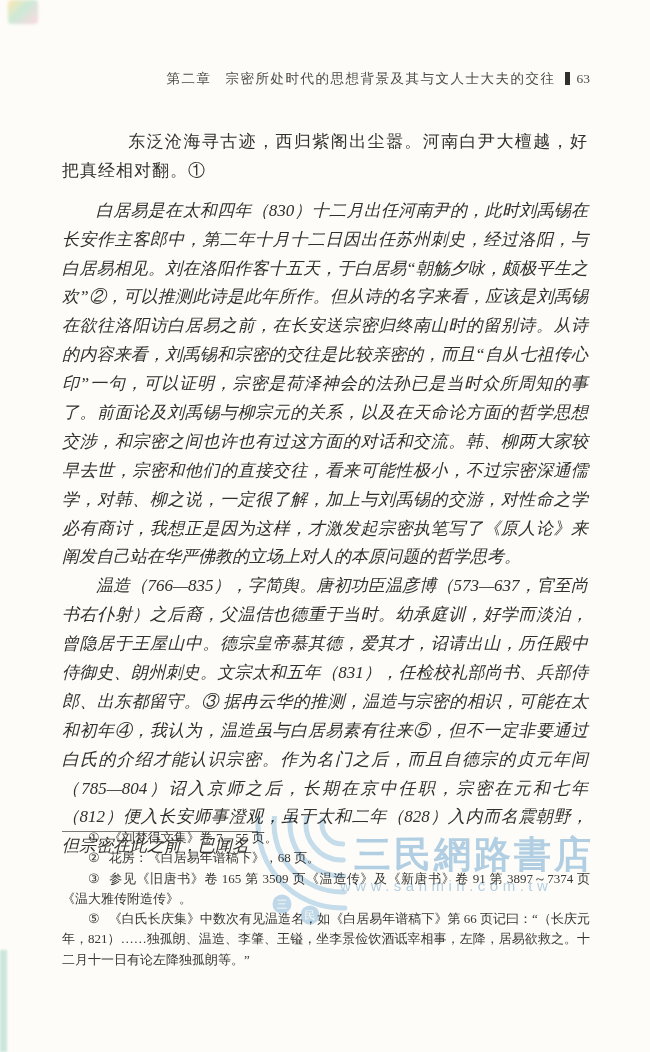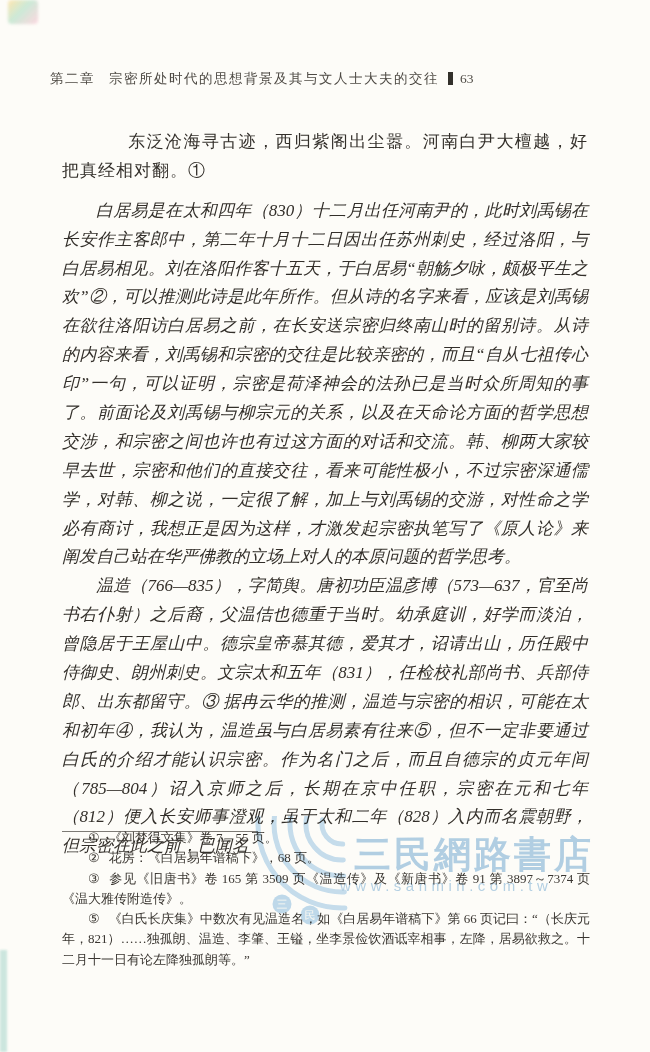--- a/index.html
+++ b/index.html
@@ -5,21 +5,21 @@
   html,body{margin:0;padding:0;background:#e9e9e9;}
   .page{
     position:relative;width:650px;height:1052px;margin:0 auto;
     background:#fdfcf8;overflow:hidden;
     font-family:"Liberation Serif","DejaVu Serif",serif;
     color:#35312b;
   }
   
   .header{
     position:absolute;top:70px;left:50px;right:60px;
-    text-align:left;font-size:13.5px;color:#4e4a44;
+    text-align:right;font-size:13.5px;color:#4e4a44;
     letter-spacing:1.5px;white-space:nowrap;
   }
   .header .chapter{margin-right:14px;}
   .header .bar{
     display:inline-block;width:5px;height:13px;background:#33302b;
     margin:0 7px 0 9px;vertical-align:-2px;
   }
   .header .pageno{letter-spacing:0;}
   
   .bodytext{

